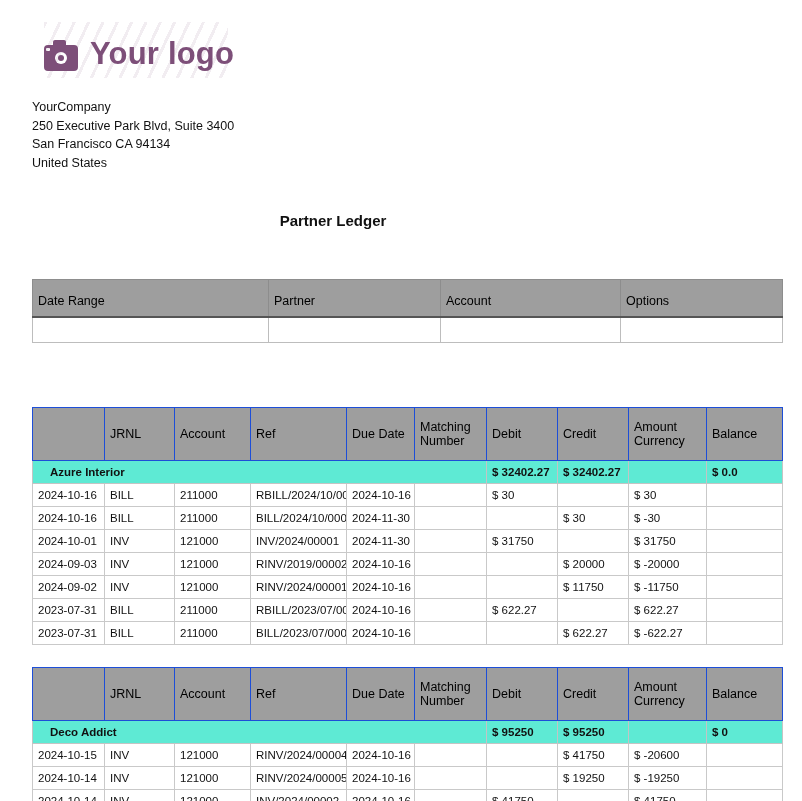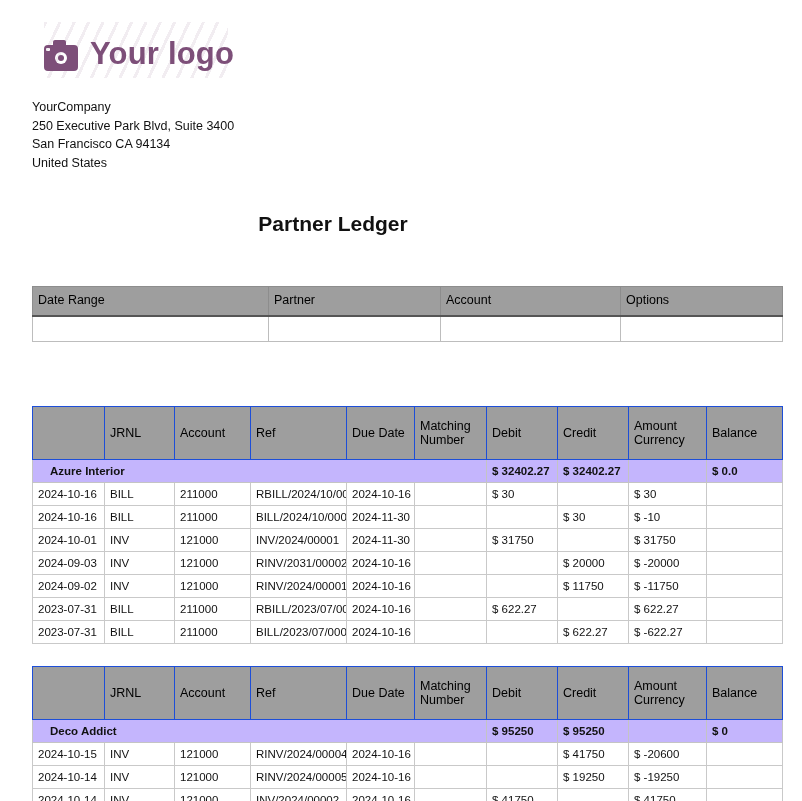--- a/index.html
+++ b/index.html
@@ -112,41 +112,41 @@
     margin-top: 26px;
     padding-left: 12px;
     font-size: 12.5px;
     line-height: 18.5px;
     color: #111111;
   }
 
   
   .doc-title {
     text-align: center;
-    font-size: 21px;
+    font-size: 15px;
     font-weight: bold;
     margin-top: 40px;
     color: #111111;
   }
 
   
   .filters {
     margin-top: 50px;
     margin-left: 12px;
     width: 750px;
     border-collapse: collapse;
     table-layout: fixed;
   }
   .filters th {
     background: #9e9e9e;
     color: #000000;
     font-size: 12.5px;
     font-weight: normal;
     text-align: left;
-    padding: 4px 6px 6px 5px;
+    padding: 12px 6px 6px 5px;
     border: 1px solid #8d8d8d;
     border-bottom: 2px solid #555555;
     height: 18px;
   }
   .filters td {
     height: 20px;
     border: 1px solid #bdbdbd;
     border-top: none;
     font-size: 12px;
     padding: 2px 5px;
@@ -177,21 +177,21 @@
   }
   .ledger td {
     border: 1px solid #c9c9c9;
     padding: 4px 5px;
     height: 14px;
     color: #111111;
     white-space: nowrap;
     overflow: hidden;
   }
   tr.partner-row td {
-    background: #c4b5fd;
+    background: #5eead4;
     font-weight: bold;
     font-size: 11.5px;
     border-color: #c4c4c4;
   }
   tr.partner-row td.pname { padding-left: 17px; }
 
   
   col.c-date { width: 72px; }
   col.c-jrnl { width: 70px; }
   col.c-acct { width: 76px; }
@@ -302,40 +302,40 @@
       </tr>
       <tr>
         <td>2024-10-16</td>
         <td>BILL</td>
         <td>211000</td>
         <td>BILL/2024/10/0001</td>
         <td>2024-11-30</td>
         <td></td>
         <td></td>
         <td>$ 30</td>
-        <td>$ -10</td>
+        <td>$ -30</td>
         <td></td>
       </tr>
       <tr>
         <td>2024-10-01</td>
         <td>INV</td>
         <td>121000</td>
         <td>INV/2024/00001</td>
         <td>2024-11-30</td>
         <td></td>
         <td>$ 31750</td>
         <td></td>
         <td>$ 31750</td>
         <td></td>
       </tr>
       <tr>
         <td>2024-09-03</td>
         <td>INV</td>
         <td>121000</td>
-        <td>RINV/2031/00002</td>
+        <td>RINV/2019/00002</td>
         <td>2024-10-16</td>
         <td></td>
         <td></td>
         <td>$ 20000</td>
         <td>$ -20000</td>
         <td></td>
       </tr>
       <tr>
         <td>2024-09-02</td>
         <td>INV</td>

